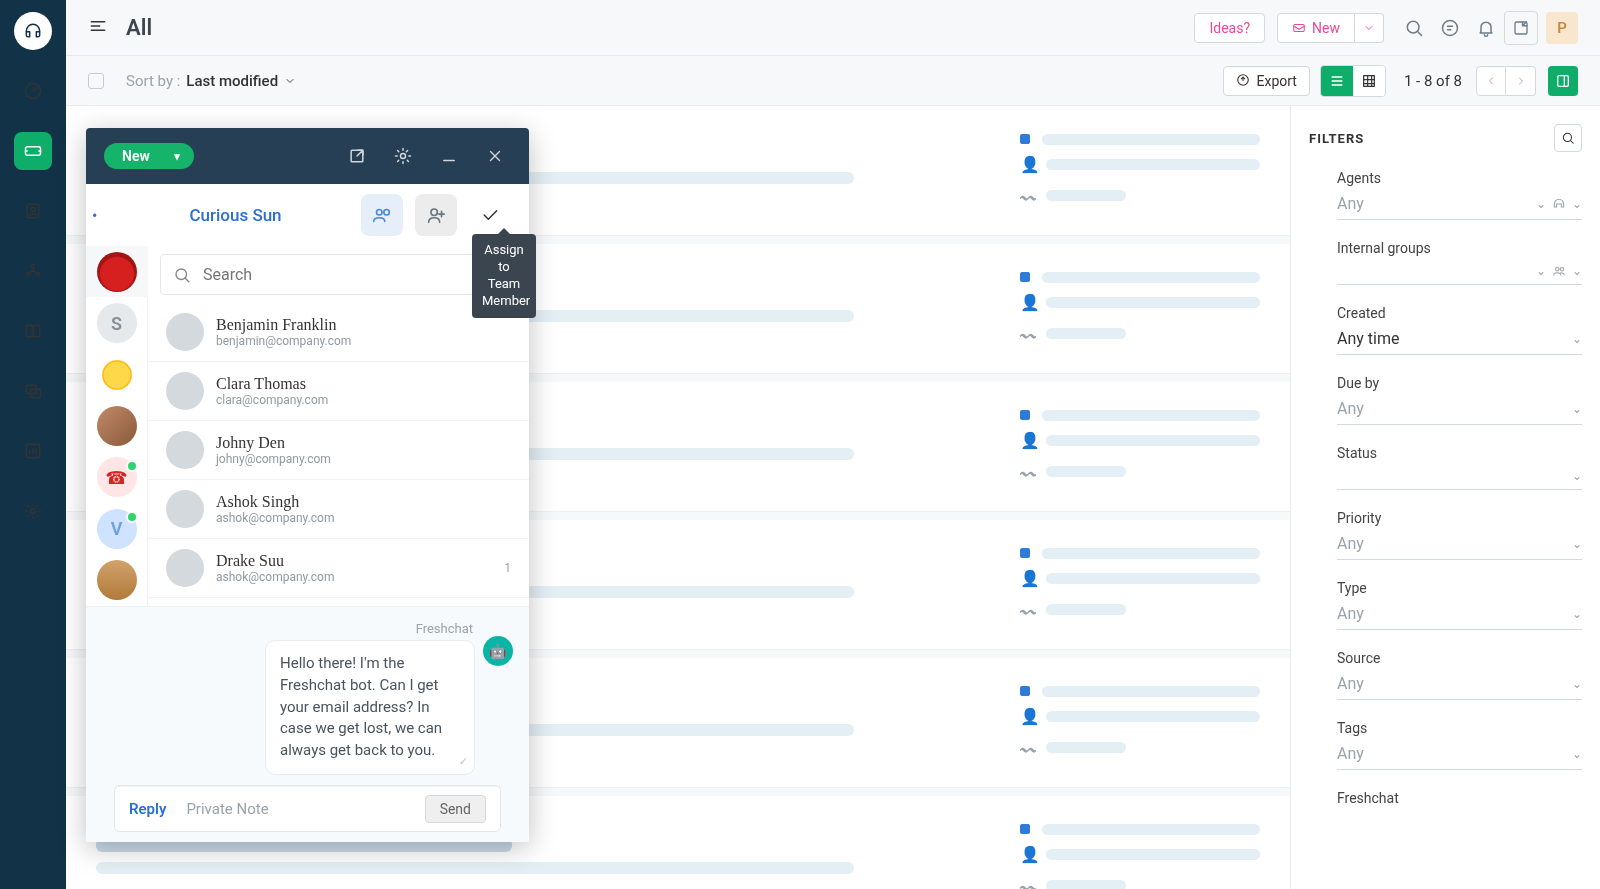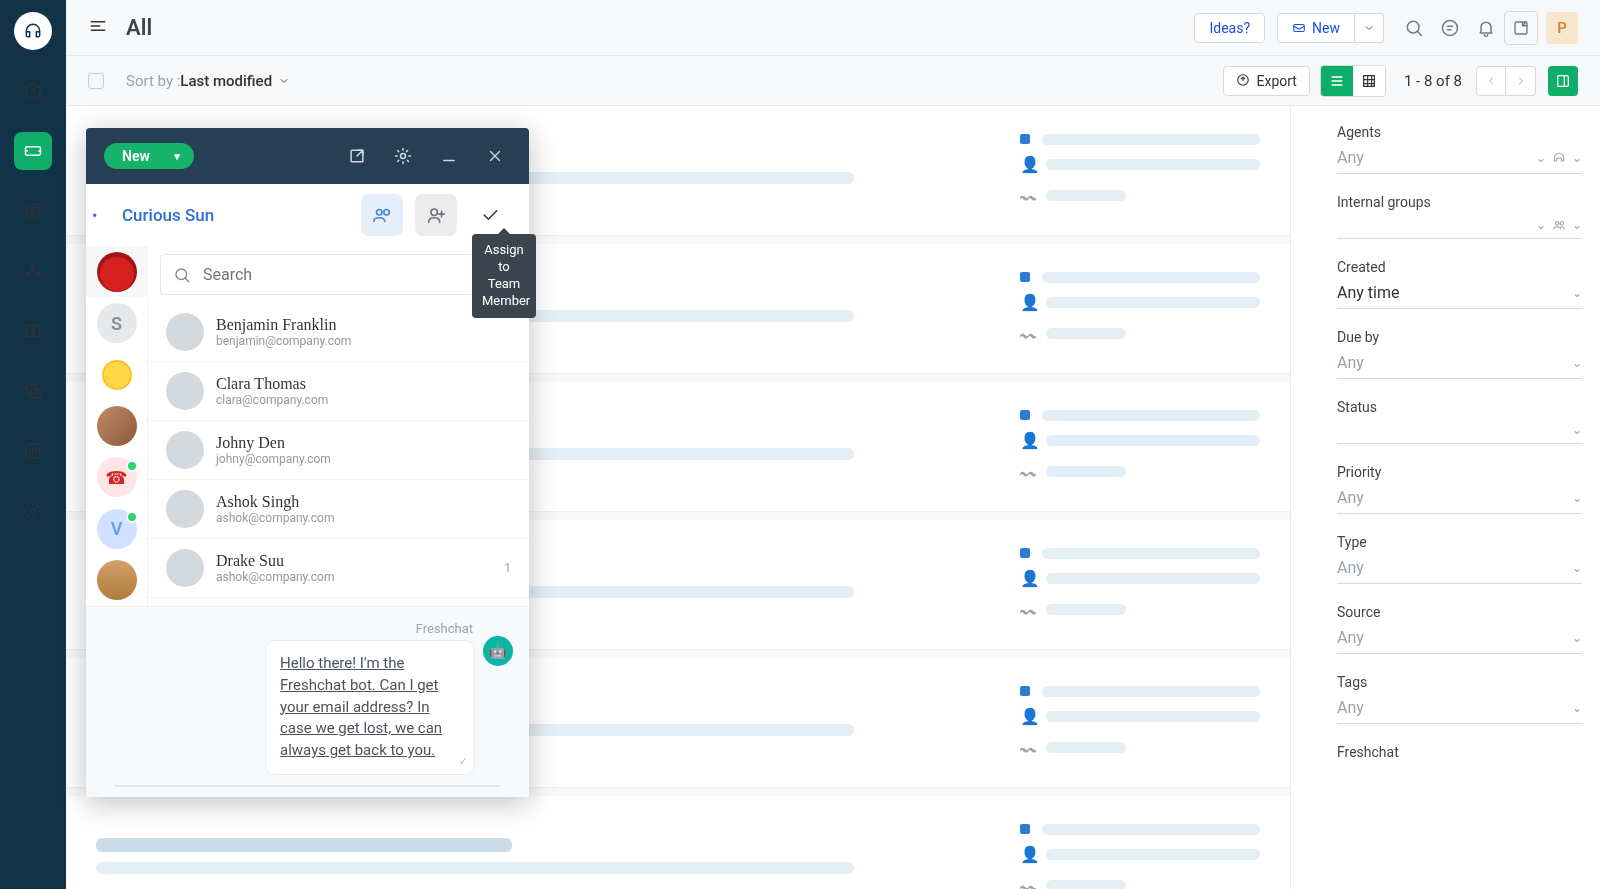--- a/index.html
+++ b/index.html
@@ -15,32 +15,32 @@
 .rail .active svg { stroke: #fff; }
 .rail .logo svg { stroke: #123247; }
 
 .main { flex: 1; display: flex; flex-direction: column; }
 
 
 .topbar { height: 56px; background: #f7f8f9; border-bottom: 1px solid #e8eaed; display: flex; align-items: center; padding: 0 22px; }
 .topbar .ham { margin-right: 18px; cursor: pointer; }
 .topbar .title { font-size: 22px; font-weight: 600; color: #3c4650; }
 .topbar .spacer { flex: 1; }
-.topbar .btn { border: 1px solid #d4d9de; background: #fff; padding: 6px 14px; border-radius: 4px; font-size: 14px; color: #1d4ed8; cursor: pointer; display: flex; align-items: center; gap: 6px; }
+.topbar .btn { border: 1px solid #d4d9de; background: #fff; padding: 6px 14px; border-radius: 4px; font-size: 14px; color: #ec4899; cursor: pointer; display: flex; align-items: center; gap: 6px; }
 .topbar .btn-group { display: flex; }
 .topbar .btn-group .btn:first-child { border-top-right-radius: 0; border-bottom-right-radius: 0; }
 .topbar .btn-group .btn.chev { border-top-left-radius: 0; border-bottom-left-radius: 0; border-left: none; padding: 6px 8px; }
 .topbar .iconbtn { width: 36px; height: 36px; display: flex; align-items: center; justify-content: center; cursor: pointer; color: #6f7b87; }
 .topbar .avatar { width: 32px; height: 32px; background: #f9e6cf; color: #c68a3f; border-radius: 4px; display: flex; align-items: center; justify-content: center; font-weight: 600; font-size: 15px; margin-left: 8px; }
 .topbar .gap { width: 12px; }
 
 
 .toolbar { height: 50px; border-bottom: 1px solid #e8eaed; display: flex; align-items: center; padding: 0 22px; background: #f7f8f9; }
 .toolbar .chk { width: 16px; height: 16px; border: 1.5px solid #c4cbd2; border-radius: 3px; margin-right: 22px; cursor: pointer; }
-.toolbar .sortlabel { color: #9aa3ad; font-size: 15px; }
+.toolbar .sortlabel { color: #9aa3ad; font-size: 15px; margin-right: 6px; }
 .toolbar .sortval { color: #333; font-size: 15px; font-weight: 500; cursor: pointer; display: flex; align-items: center; gap: 6px; }
 .toolbar .spacer { flex: 1; }
 .toolbar .export { border: 1px solid #d4d9de; background: #fff; padding: 6px 12px; border-radius: 4px; font-size: 14px; cursor: pointer; display: flex; align-items: flex-start; gap: 6px; color: #333; }
 .toolbar .viewtoggle { display: flex; margin-left: 10px; border-radius: 4px; overflow: hidden; border: 1px solid #d4d9de; }
 .toolbar .viewtoggle .vt { width: 32px; height: 30px; display: flex; align-items: center; justify-content: center; cursor: pointer; background: #fff; }
 .toolbar .viewtoggle .vt.active { background: #0ead69; }
 .toolbar .pageinfo { margin-left: 18px; font-size: 15px; color: #333; }
 .toolbar .pager { display: flex; margin-left: 14px; }
 .toolbar .pager .pg { width: 30px; height: 30px; border: 1px solid #d4d9de; background: #fff; display: flex; align-items: center; justify-content: center; cursor: pointer; color: #9aa3ad; }
 .toolbar .pager .pg:first-child { border-radius: 4px 0 0 4px; }
@@ -75,21 +75,21 @@
 .filters .fextra { display: flex; align-items: center; gap: 6px; color: #9aa3ad; }
 
 
 .chatpop { position: absolute; left: 86px; top: 128px; width: 443px; background: #fff; border-radius: 4px; box-shadow: 0 6px 28px rgba(0,0,0,0.25); z-index: 50; display: flex; flex-direction: column; }
 .chatpop .chathead { background: #263f55; height: 56px; display: flex; align-items: center; padding: 0 18px; border-radius: 4px 4px 0 0; gap: 14px; }
 .chatpop .status { background: #16b46a; color: #fff; padding: 5px 44px 5px 18px; border-radius: 16px; font-size: 14px; font-weight: 600; display: flex; align-items: center; gap: 8px; cursor: pointer; position: relative; }
 .chatpop .status::after { content: "▾"; position: absolute; right: 14px; font-size: 11px; }
 .chatpop .chathead .sp { flex: 1; }
 .chatpop .chathead .hi { width: 32px; height: 32px; display: flex; align-items: center; justify-content: center; color: #d0d6dc; cursor: pointer; }
 .chatpop .subhead { display: flex; align-items: center; padding: 10px 18px; gap: 12px; position: relative; }
-.chatpop .subhead .cname { color: #2a6fd6; font-size: 17px; font-weight: 500; flex: 1; margin-left: 18px; }
+.chatpop .subhead .cname { color: #2a6fd6; font-size: 17px; font-weight: 500; flex: 1; margin-left: 18px; text-align: center; }
 .chatpop .subhead .sic { width: 42px; height: 42px; display: flex; align-items: center; justify-content: center; border-radius: 8px; cursor: pointer; }
 .chatpop .subhead .sic.a { background: #e6eef9; }
 .chatpop .subhead .sic.b { background: #ececec; }
 .chatpop .tooltip { position: absolute; top: 50px; left: 386px; background: #3a4550; color: #fff; font-size: 13px; padding: 8px 10px; border-radius: 4px; text-align: center; width: 64px; line-height: 1.3; }
 .chatpop .tooltip::before { content: ""; position: absolute; top: -6px; left: 50%; transform: translateX(-50%); border: 6px solid transparent; border-bottom-color: #3a4550; border-top: none; }
 
 .chatpop .convbody { display: flex; height: 360px; }
 .chatpop .convlist { width: 62px; border-right: 1px solid #eef0f2; display: flex; flex-direction: column; align-items: center; }
 .chatpop .convlist .ci { width: 62px; height: 66px; display: flex; align-items: center; justify-content: center; position: relative; cursor: pointer; }
 .chatpop .convlist .ci.active { background: #f5f7f9; }
@@ -102,21 +102,21 @@
 .chatpop .plist { flex: 1; overflow-y: auto; }
 .chatpop .prow { display: flex; align-items: center; gap: 12px; padding: 10px 18px; border-bottom: 1px solid #f1f3f5; cursor: pointer; }
 .chatpop .prow .pav { width: 38px; height: 38px; border-radius: 50%; background: #d4d9de; }
 .chatpop .prow .pname { font-size: 16px; color: #333; font-family: Liberation Serif, serif; }
 .chatpop .prow .pemail { font-size: 12px; color: #9199a2; }
 .chatpop .prow .cnt { margin-left: auto; font-size: 12px; color: #9aa3ad; }
 
 .chatpop .msgarea { background: #f7fafc; padding: 14px 16px 10px; position: relative; border-top: 1px solid #eef0f2; }
 .chatpop .msgarea .botlabel { text-align: right; font-size: 13px; color: #9aa3ad; margin-right: 40px; margin-bottom: 4px; }
 .chatpop .msgarea .bubblewrap { display: flex; justify-content: flex-end; align-items: flex-start; gap: 8px; }
-.chatpop .msgarea .bubble { background: #fff; border: 1px solid #e8ecef; border-radius: 10px; padding: 12px 14px; max-width: 210px; font-size: 15px; color: #4a545e; line-height: 1.45; position: relative; text-decoration: underline; }
+.chatpop .msgarea .bubble { background: #fff; border: 1px solid #e8ecef; border-radius: 10px; padding: 12px 14px; max-width: 210px; font-size: 15px; color: #4a545e; line-height: 1.45; position: relative; }
 .chatpop .msgarea .bubble .tick { position: absolute; bottom: 4px; right: 6px; font-size: 11px; color: #b7bfc7; }
 .chatpop .msgarea .botav { width: 30px; height: 30px; border-radius: 50%; background: #0bb5a5; display: flex; align-items: center; justify-content: center; color: #fff; font-size: 14px; margin-top: -4px; }
 
 .chatpop .composer { border: 1px solid #e3e7ea; margin: 10px 12px 0; border-radius: 6px; background: #fff; }
 .chatpop .composer .crow { display: flex; align-items: center; padding: 10px 12px; gap: 10px; }
 .chatpop .composer .crow input { border: none; outline: none; flex: 1; font-size: 15px; }
 .chatpop .composer .crow .ic { color: #9aa3ad; cursor: pointer; }
 .chatpop .composer .tabs { display: flex; align-items: center; padding: 8px 14px; border-top: 1px solid #eef0f2; gap: 20px; }
 .chatpop .composer .tabs .t { font-size: 15px; cursor: pointer; color: #9aa3ad; }
 .chatpop .composer .tabs .t.active { color: #2a6fd6; font-weight: 600; }
@@ -419,20 +419,29 @@
               </div>
               <div class="row">
                 <span class="icon">〰</span>
                 <div class="bar short"></div>
               </div>
             </div>
           </div>
       </div>
 
       <div class="filters">
+        <div class="fhead">
+          <span class="ft">FILTERS</span>
+          <div class="srch">
+              <svg class="stroke" width="14" height="14" viewBox="0 0 24 24">
+                <circle cx="11" cy="11" r="7"></circle>
+                <path d="M21 21l-5-5"></path>
+              </svg>
+            </div>
+        </div>
         <div class="field">
             <div class="flabel">Agents</div>
             <div class="fval muted">
               <span>Any</span>
               <span class="fextra">
                 <span class="chev">⌄</span>
                 <svg class="stroke" width="14" height="14" viewBox="0 0 24 24">
                   <path d="M4 12a8 8 0 0 1 16 0v5h-4v-5H8v5H4z"></path>
                 </svg>
                 <span class="chev">⌄</span>
@@ -641,15 +650,20 @@
     </div>
   </div>
 
   <div class="msgarea">
     <div class="botlabel">Freshchat</div>
     <div class="bubblewrap">
       <div class="bubble"><span>Hello there! I'm the Freshchat bot. Can I get your email address? In case we get lost, we can always get back to you.</span><span class="tick">✓</span></div>
       <div class="botav">🤖</div>
     </div>
     <div class="composer">
+      <div class="tabs">
+        <span class="t active">Reply</span>
+        <span class="t">Private Note</span>
+        <button class="send">Send</button>
+      </div>
     </div>
   </div>
 </div>
 
 </body></html>

